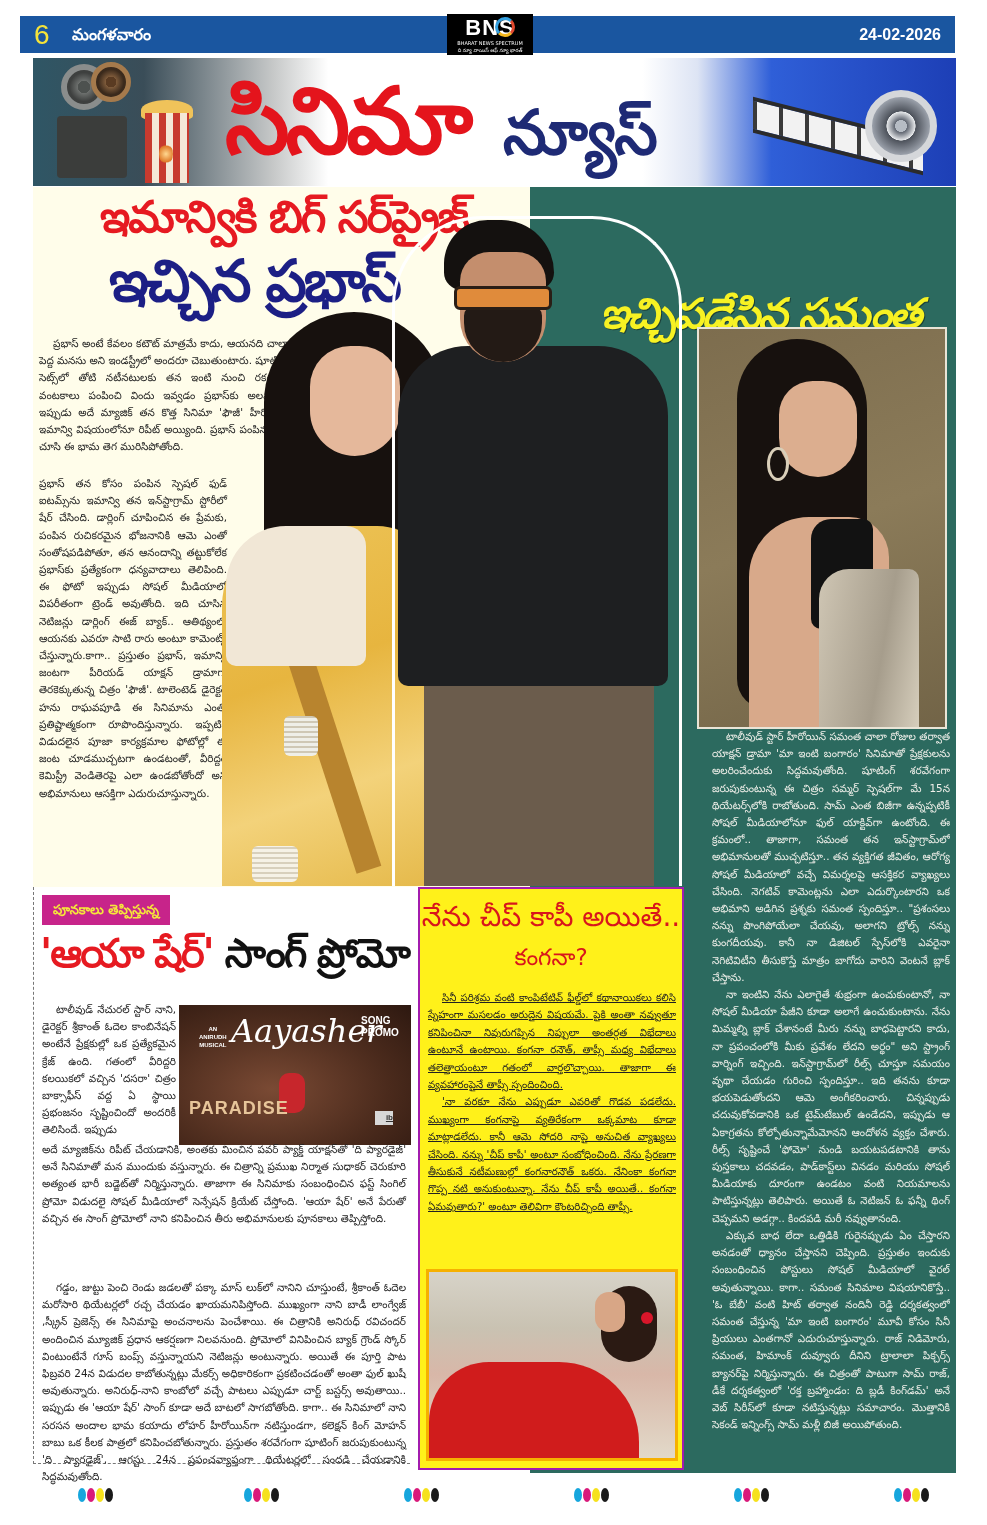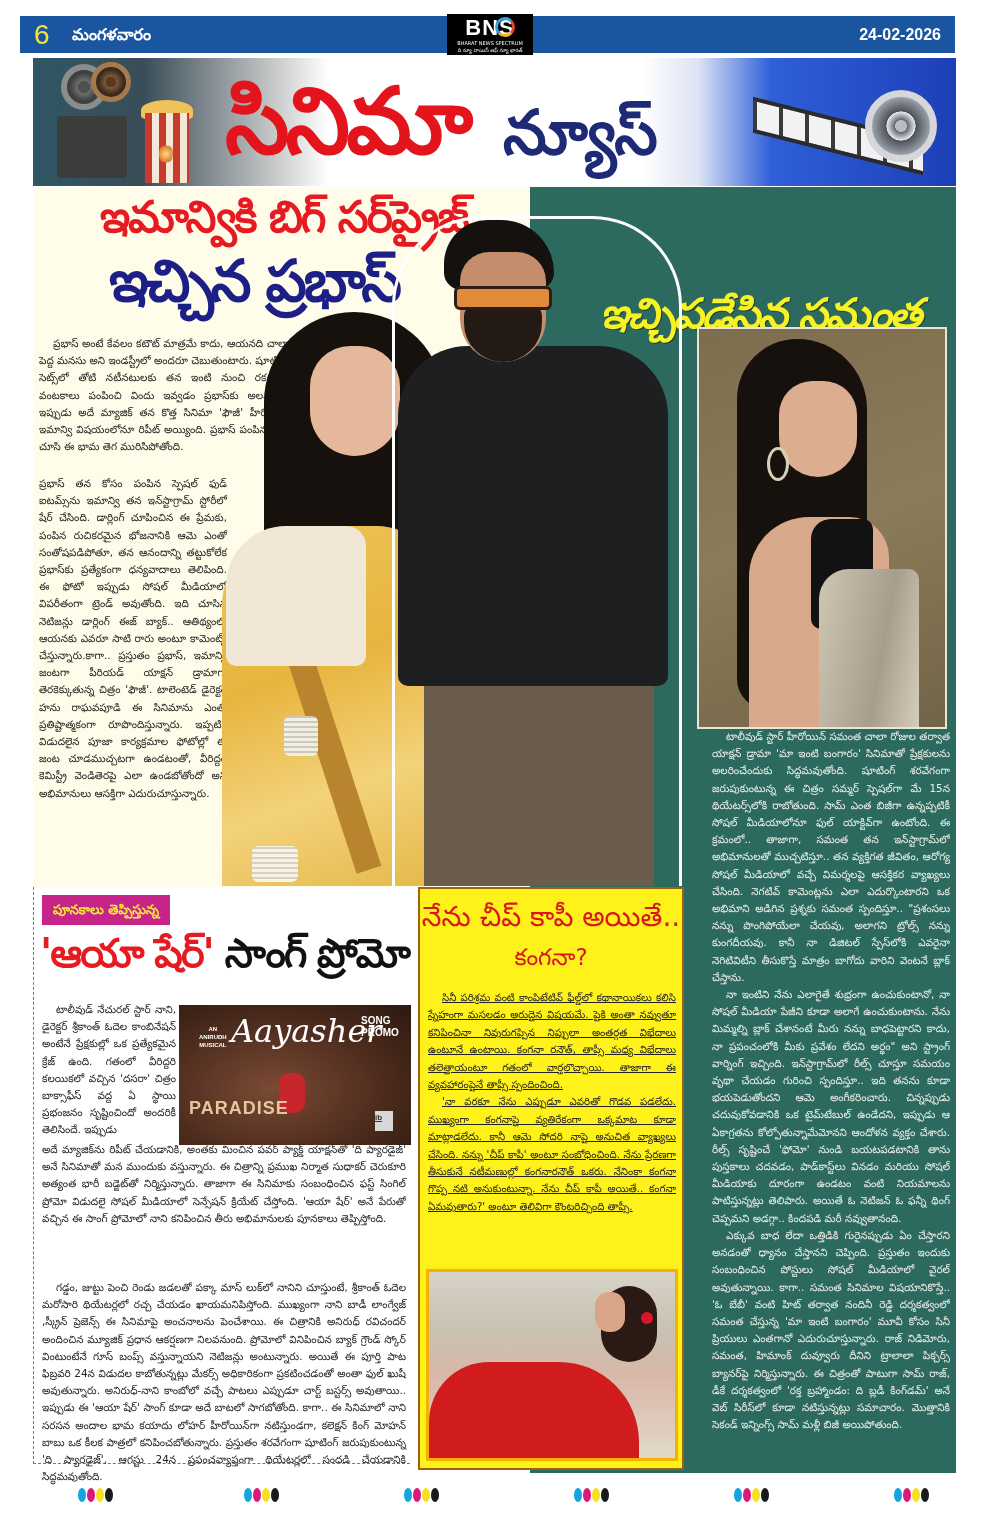--- a/index.html
+++ b/index.html
@@ -75,27 +75,27 @@
   .bottom-left { position:absolute; left:33px; top:887px; width:377px; height:577px; border:1px dashed #777; border-top:none; border-right:none; background:#fff; }
   .kicker { position:absolute; left:8px; top:8px; width:128px; height:30px; background:#c7248a; color:#f5e83a; font: bold 13px/30px "DejaVu Sans", sans-serif; text-align:center; white-space:nowrap; }
   .hl-ayasher { position:absolute; left:6px; top:38px; font: bold 40px/56px "DejaVu Sans", sans-serif; color:#111; letter-spacing:-2px; white-space:nowrap; }
   .hl-ayasher .red { color:#e61a21; }
   .promo { position:absolute; left:145px; top:118px; width:232px; height:140px; background: radial-gradient(ellipse at 40% 60%,#7a4a34,#4a2a1c 60%,#2d1810); overflow:hidden; }
   .promo .title { position:absolute; left:52px; top:6px; font: italic 32px/40px "DejaVu Serif", serif; color:#fff; }
   .promo .song { position:absolute; left:182px; top:10px; font: bold 10px/12px "Liberation Sans", sans-serif; color:#fff; text-align:left; }
   .promo .anirudh { position:absolute; left:20px; top:20px; font: bold 6px/8px "Liberation Sans", sans-serif; color:#fff; text-align:center; }
   .promo .paradise { position:absolute; left:10px; top:92px; font: bold 18px/22px "Liberation Sans", sans-serif; color:#e7c59a; letter-spacing:1px; }
   .promo .figure { position:absolute; left:100px; top:68px; width:26px; height:40px; border-radius:10px; background:#c7262c; }
-  .promo .ib { position:absolute; left:196px; top:106px; width:18px; height:20px; background:#d8d8d8; font: bold 8px/14px "Liberation Sans", sans-serif; color:#333; text-align:left;text-decoration:underline; }
+  .promo .ib { position:absolute; left:196px; top:106px; width:18px; height:14px; background:#d8d8d8; font: bold 8px/14px "Liberation Sans", sans-serif; color:#333; text-align:right;text-decoration:underline; }
   .ay-body-1 { position:absolute; left:8px; top:114px; width:134px; }
   .ay-body-2 { position:absolute; left:8px; top:254px; width:364px; }
   .ay-body-3 { position:absolute; left:8px; top:392px; width:364px; }
 
   
-  .bottom-mid { position:absolute; left:418px; top:887px; width:266px; height:583px; background:#fff11a; border:2px solid #a16207;padding-left:46px; }
+  .bottom-mid { position:absolute; left:418px; top:887px; width:266px; height:583px; background:#fff11a; border:2px solid #a21caf;padding-left:46px; }
   .hl-kangana { position:absolute; left:0; top:8px; width:262px; font: 28px/40px "DejaVu Sans", sans-serif; color:#d8161c; text-align:center; white-space:nowrap; }
   .hl-kangana.l2 { top:48px; font-size:23px; }
   .kg-body { position:absolute; left:8px; top:100px; width:248px; }
   .kg-body .col-text { font-size:10.2px; line-height:17.4px;text-decoration:underline; }
   .taapsee { position:absolute; left:6px; top:380px; width:252px; height:192px; border:3px solid #f6b000; background: linear-gradient(180deg,#d7d3c8 0%,#c9c2b2 30%,#d8b7a8 55%,#e2d9c9 100%); overflow:hidden; }
   .tp-saree { position:absolute; left:0; top:90px; width:210px; height:110px; background:#d01c1c; border-radius:60px 80px 0 0; }
   .tp-hair { position:absolute; left:172px; top:14px; width:56px; height:76px; border-radius:28px; background:#2b1a13; }
   .tp-face { position:absolute; left:166px; top:20px; width:30px; height:40px; border-radius:14px; background:#d8a686; }
   .tp-rose { position:absolute; left:212px; top:40px; width:12px; height:12px; border-radius:50%; background:#d8162a; }
 

